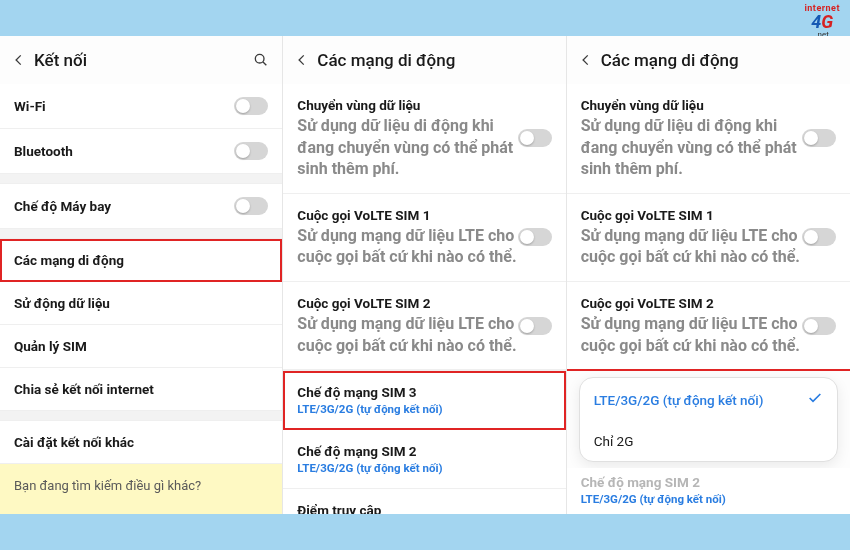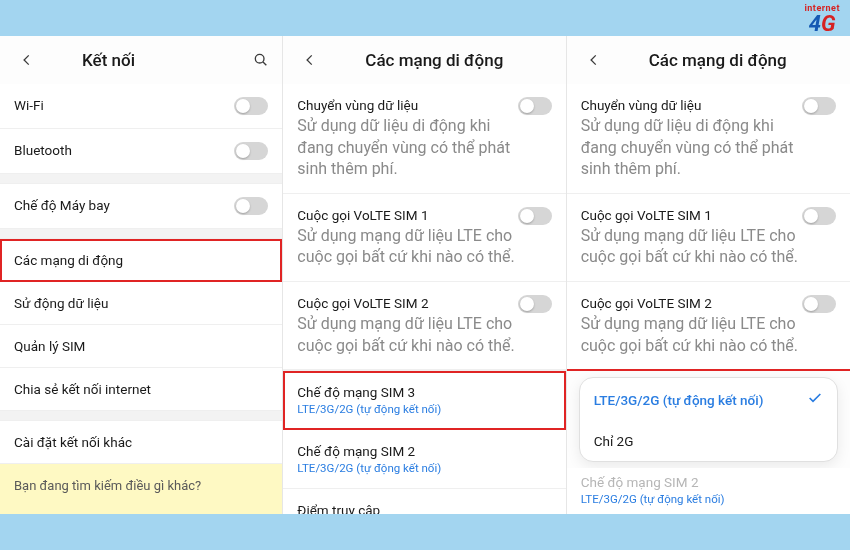--- a/index.html
+++ b/index.html
@@ -24,43 +24,44 @@
     display: flex;
     flex-direction: column;
     font-size: 13px;
     color: #1a1a1a;
     overflow: hidden;
   }
   .panel:last-child { border-right: none; }
   .hdr {
     display: flex;
     align-items: center;
-    padding: 14px 12px 14px 18px;
-    gap: 40px;
+    padding: 14px 12px 14px 10px;
   }
   .hdr .back {
     width: 18px; height: 18px;
     display: flex; align-items: center; justify-content: center;
     margin-right: 6px;
   }
   .hdr .back svg { stroke: #3a3a3a; }
   .hdr .title {
     font-size: 17px;
     font-weight: 500;
     flex: 1;
   }
   .hdr .search {
     width: 18px; height: 18px;
     display: flex; align-items: center; justify-content: center;
   }
   .row {
     padding: 13px 14px;
     border-bottom: 1px solid #efefef;
     display: flex;
+    align-items: center;
     background: #fff;
+    font-weight: bold;
   }
   .row .lbl { flex: 1; font-size: 13.5px; }
   .row .sub { font-size: 16px; color: #8a8a8a; line-height: 1.35; margin-top: 2px; }
   .row .link { font-size: 11.5px; color: #2a7de1; margin-top: 2px; }
   .col { display: flex; flex-direction: column; flex: 1; }
   .group-gap {
     height: 10px;
     background: #f3f3f3;
     border-bottom: 1px solid #efefef;
   }
@@ -117,21 +118,21 @@
   .logo {
     position: absolute;
     top: 4px; right: 10px;
     font-size: 10px;
     text-align: center;
     line-height: 1;
     color: #d62222;
     font-weight: 700;
   }
   .logo .mf { color: #d62222; font-size: 9px; letter-spacing:.5px; }
-  .logo .g4 { font-size: 22px; font-style: italic; }
+  .logo .g4 { font-size: 18px; font-style: italic; }
   .logo .g4 .four { color: #1559b3; }
   .logo .g4 .g { color: #d62222; }
   .logo .net { font-size: 8px; color: #333; font-weight: 400; }
   .faded { color: #b6b6b6; }
 </style>
 </head>
 <body>
 
 <div class="logo">
   <div class="mf">internet</div>

